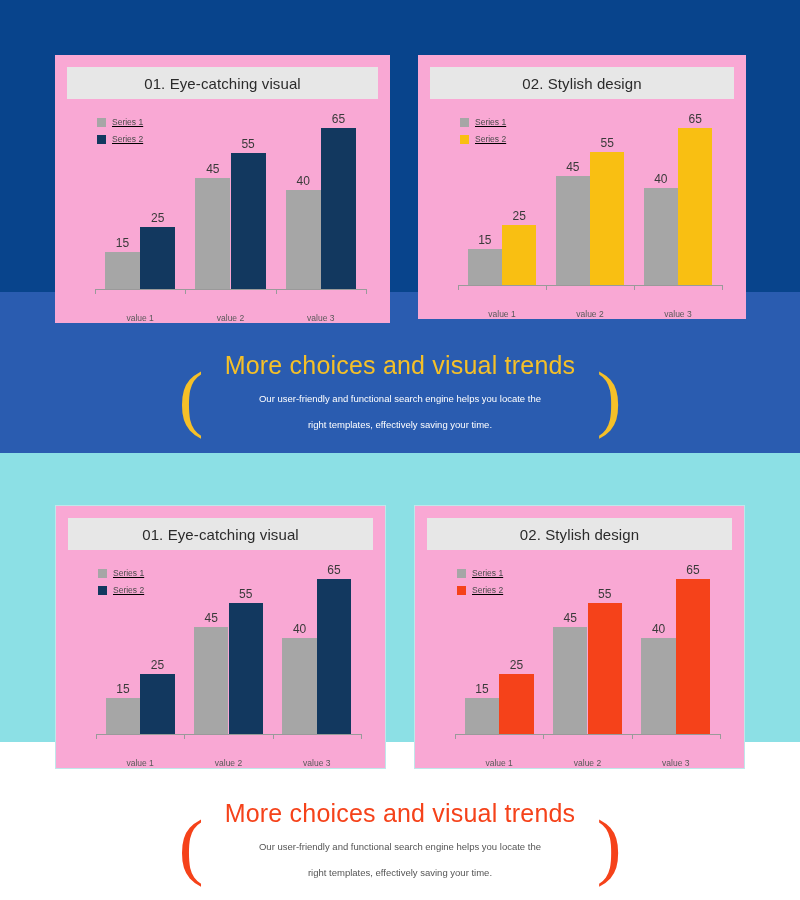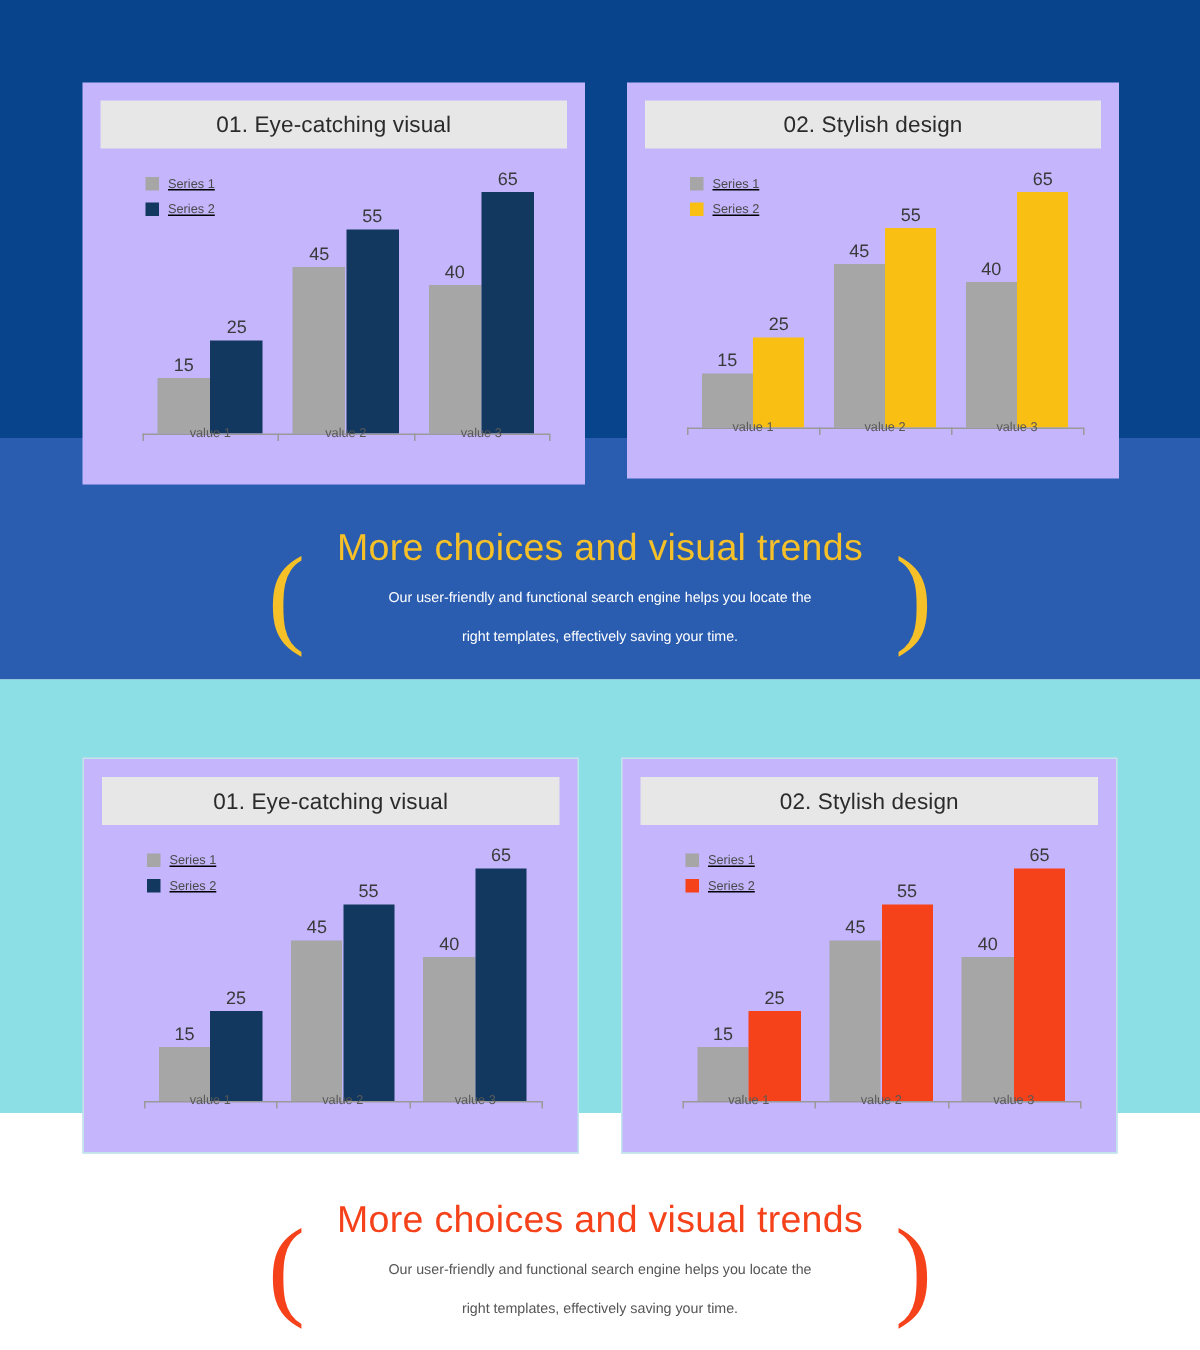--- a/index.html
+++ b/index.html
@@ -8,21 +8,21 @@
     background:#ffffff;
     font-family:"Liberation Sans", sans-serif;
   }
   .band{position:absolute;left:0;width:800px;}
   #band-dark{top:0;height:292px;background:#08448c;}
   #band-mid{top:292px;height:161px;background:#2a5cb0;}
   #band-teal{top:453px;height:289px;background:#8ce0e5;}
   #band-white{top:742px;height:158px;background:#ffffff;}
 
   
-  .card{position:absolute;background:#c4b5fd;box-sizing:border-box;}
+  .card{position:absolute;background:#f9a8d4;box-sizing:border-box;}
   .card.top{box-shadow:0 0 0 1px rgba(255,255,255,0.0);}
   .card.bottom{border:1px solid #bfe7ea;}
 
   .card-title{
     position:absolute;left:12px;right:12px;top:12px;height:32px;
     background:#e7e7e7;
     display:flex;align-items:center;justify-content:center;
     font-size:15px;color:#2b2b2b;letter-spacing:.1px;
   }
 
@@ -39,21 +39,21 @@
   .bar{position:absolute;bottom:0;}
   .bar-val{
     position:absolute;width:40px;text-align:center;
     font-size:12px;color:#3a3a3a;
   }
   .axis{
     position:absolute;left:40px;right:24px;bottom:33px;height:1px;background:#9a9a9a;
   }
   .axis-cap{position:absolute;width:1px;height:5px;background:#9a9a9a;bottom:29px;}
   .cat{
-    position:absolute;bottom:30px;width:80px;text-align:center;
+    position:absolute;bottom:0;width:80px;text-align:center;
     font-size:8.5px;color:#585858;
   }
 
   
   .banner{position:absolute;left:0;width:800px;text-align:center;}
   .banner-inner{position:relative;display:inline-block;padding:0 46px;}
   .banner-title{font-size:25px;letter-spacing:.2px;margin:0 0 7px 0;line-height:1.1;}
   .banner-sub{font-size:9.5px;line-height:1.55;margin:12px;}
   .bracket{
     position:absolute;top:50%;transform:translateY(-50%);

